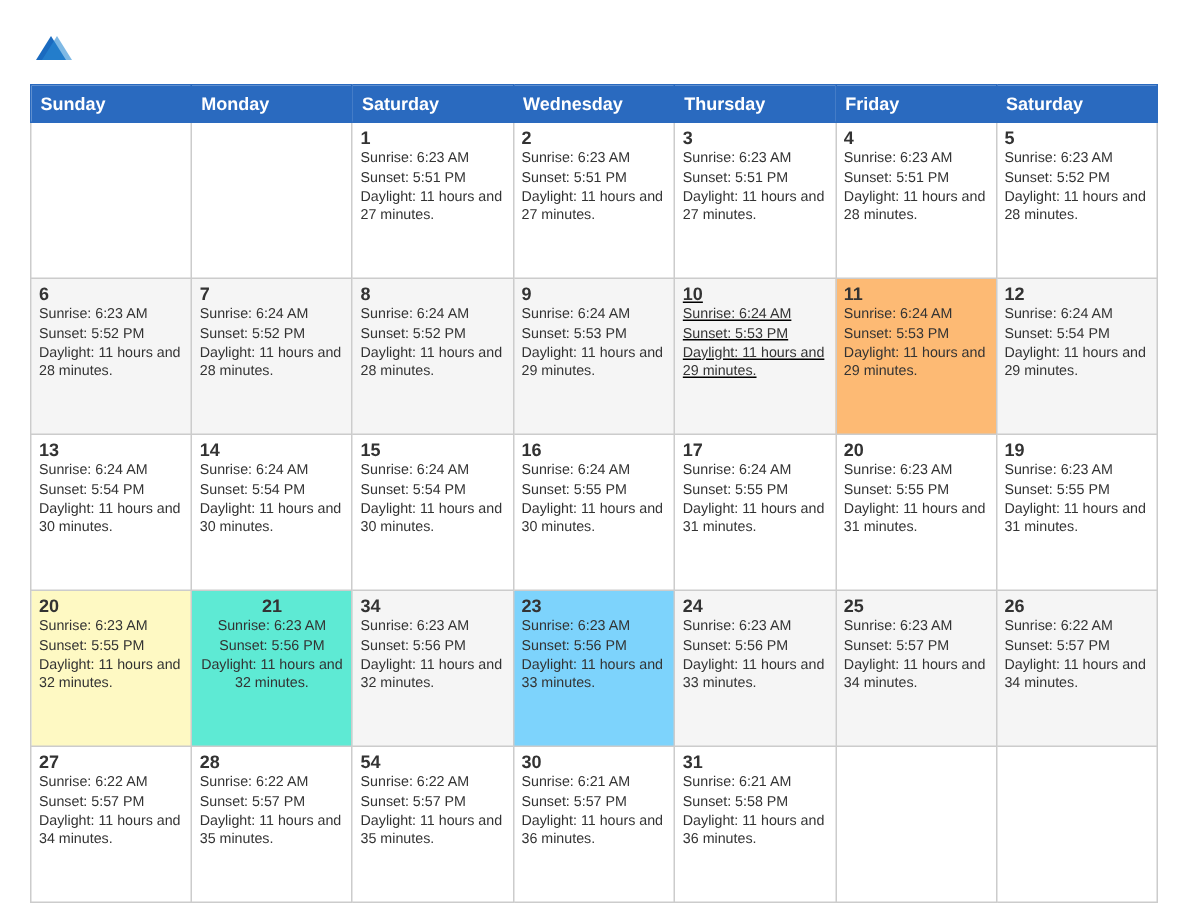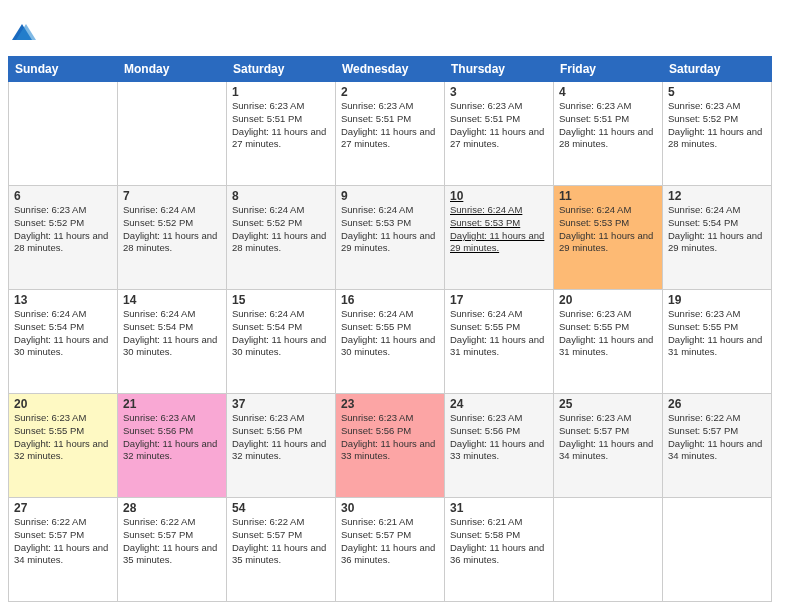--- a/index.html
+++ b/index.html
@@ -6,21 +6,21 @@
     body {
       width: 792px;
       height: 612px;
       font-family: Arial, sans-serif;
       background: #fff;
       overflow: hidden;
     }
     .page {
       width: 792px;
       height: 612px;
-      padding: 16px 20px 10px 8px;
+      padding: 16px 20px 10px 20px;
       display: flex;
       flex-direction: column;
     }
     .header {
       display: flex;
       align-items: flex-start;
       justify-content: space-between;
       margin-bottom: 8px;
     }
     .logo {
@@ -258,33 +258,33 @@
 Daylight: 11 hours and 31 minutes.</div>
           </td>
         </tr>
         <tr>
           <td style="background: #fef9c3;">
             <span class="day-num">20</span>
             <div class="day-info" style="white-space: pre-line;">Sunrise: 6:23 AM
 Sunset: 5:55 PM
 Daylight: 11 hours and 32 minutes.</div>
           </td>
-          <td style="background: #f9a8d4;">
+          <td style="background: #5eead4; text-align: center;">
             <span class="day-num">21</span>
             <div class="day-info" style="white-space: pre-line;">Sunrise: 6:23 AM
 Sunset: 5:56 PM
 Daylight: 11 hours and 32 minutes.</div>
           </td>
           <td style="background: rgb(245, 245, 245);">
-            <span class="day-num">37</span>
+            <span class="day-num">34</span>
             <div class="day-info" style="white-space: pre-line;">Sunrise: 6:23 AM
 Sunset: 5:56 PM
 Daylight: 11 hours and 32 minutes.</div>
           </td>
-          <td style="background: #fca5a5;">
+          <td style="background: #7dd3fc;">
             <span class="day-num">23</span>
             <div class="day-info" style="white-space: pre-line;">Sunrise: 6:23 AM
 Sunset: 5:56 PM
 Daylight: 11 hours and 33 minutes.</div>
           </td>
           <td style="background: rgb(245, 245, 245);">
             <span class="day-num">24</span>
             <div class="day-info" style="white-space: pre-line;">Sunrise: 6:23 AM
 Sunset: 5:56 PM
 Daylight: 11 hours and 33 minutes.</div>

